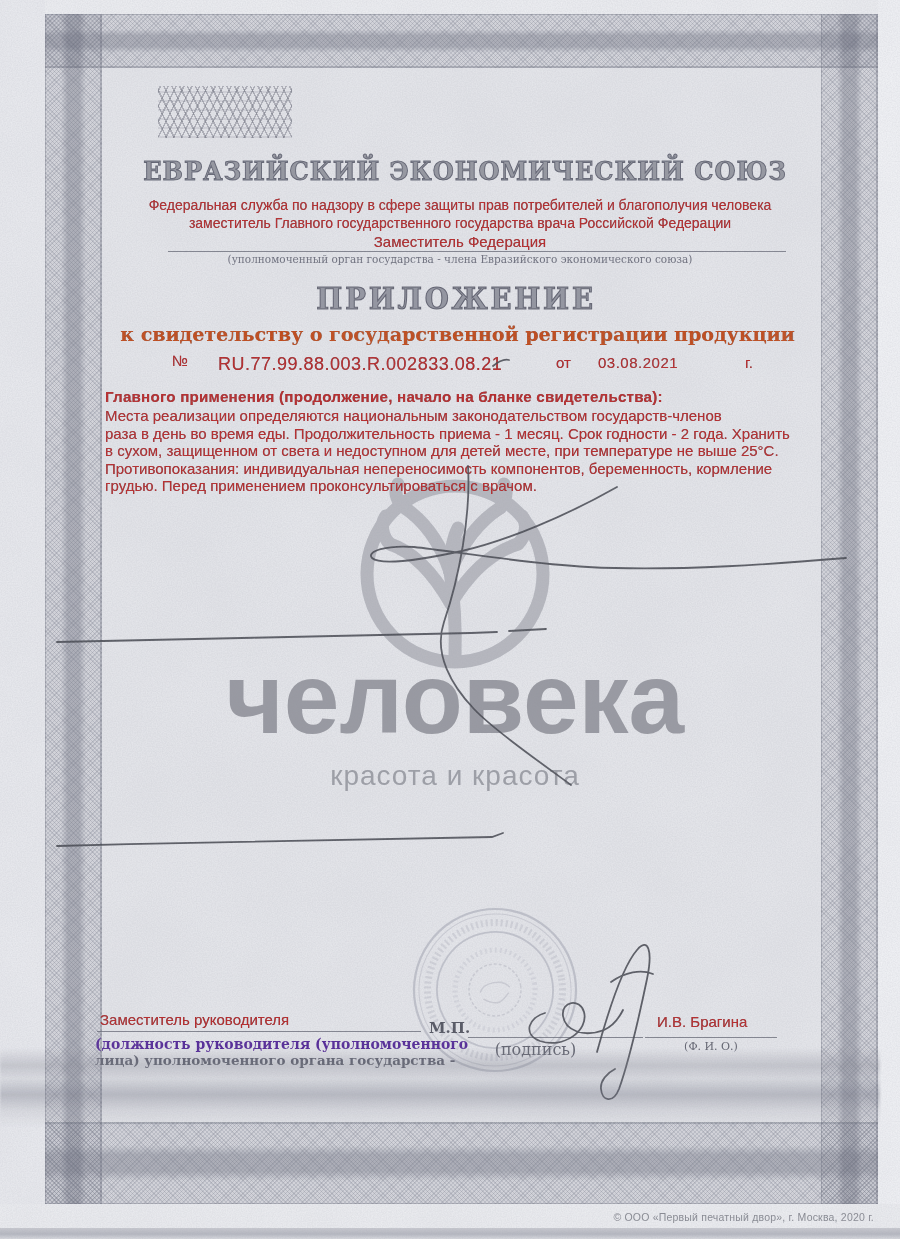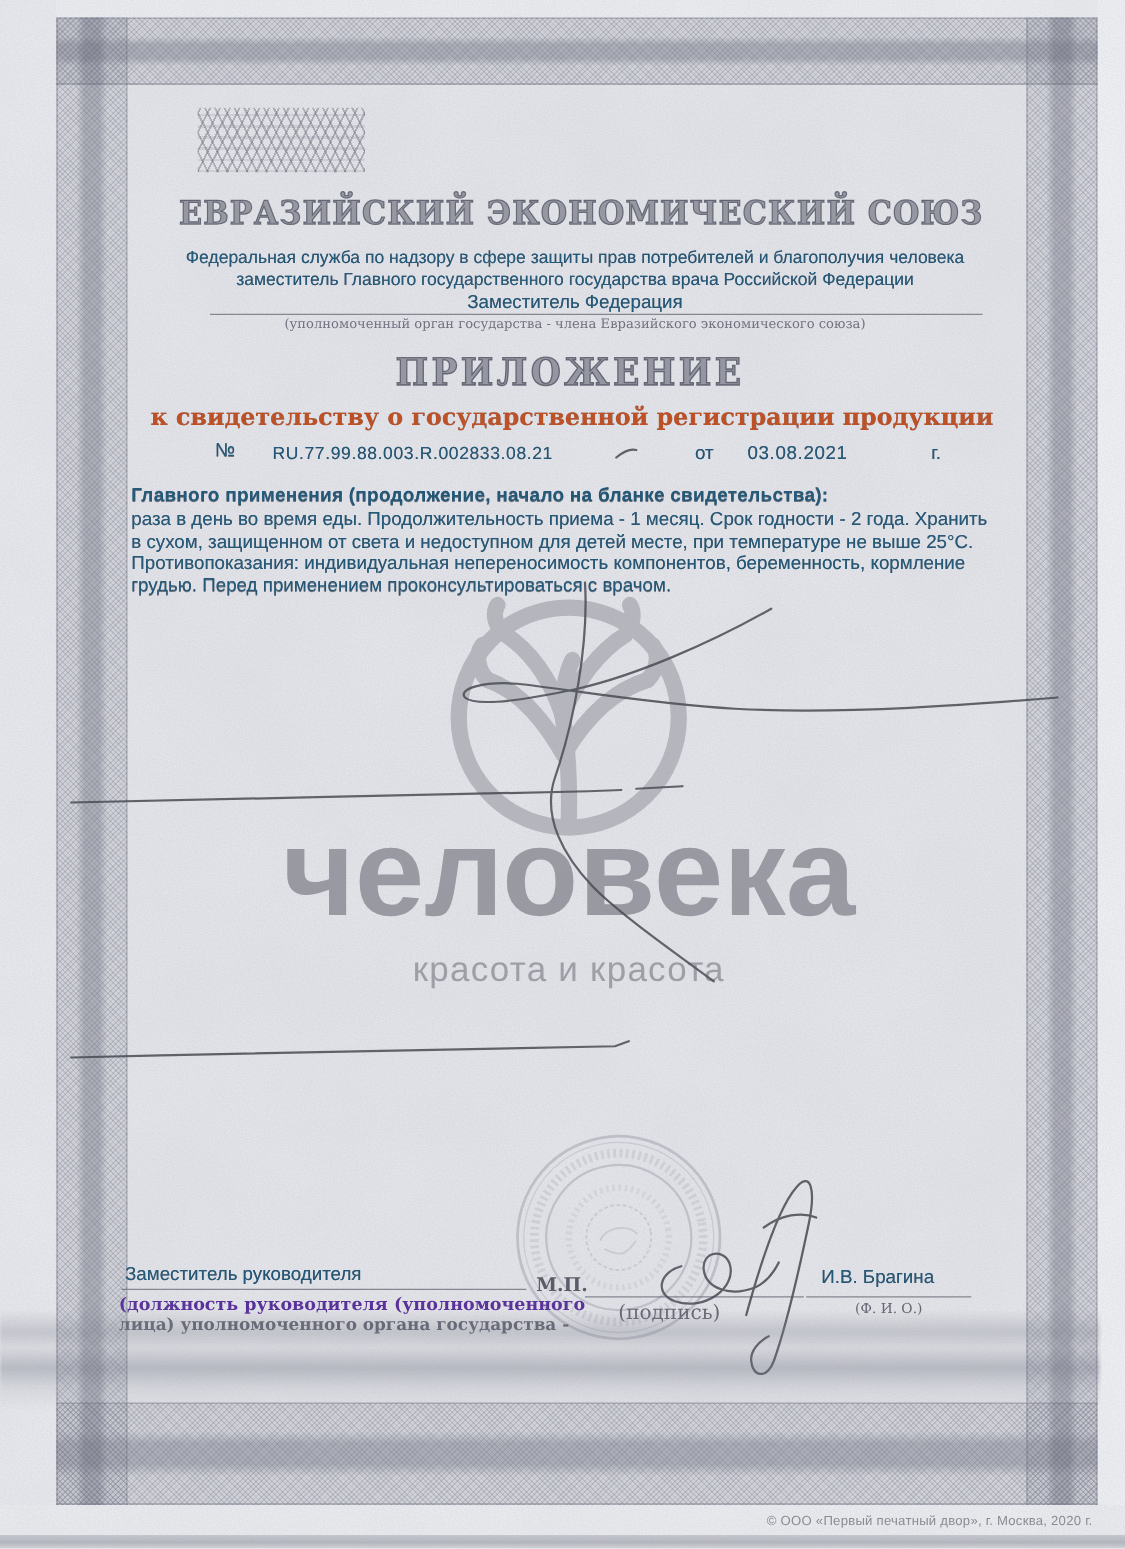--- a/index.html
+++ b/index.html
@@ -1,19 +1,19 @@
 <!DOCTYPE html>
 <html><head>
 <meta charset="utf-8">
 <style>
   html,body{margin:0;padding:0;background:#ffffff}
   .page{position:relative;width:900px;height:1239px;background:#e9eaee;overflow:hidden;
         font-family:"Liberation Sans",sans-serif}
   .abs{position:absolute}
-  .txt{color:#0c4a6e;text-shadow:0 .2px .4px rgba(84,86,95,.85)}
+  .txt{color:#b91c1c;text-shadow:0 .2px .4px rgba(84,86,95,.85)}
   .ctr{text-align:center}
   .nowrap{white-space:nowrap}
 
   
   .edge-top{left:0;top:0;width:900px;height:14px;background:#f1f2f5}
   .edge-left{left:0;top:0;width:45px;height:1239px;background:#edeef2}
   .edge-right{left:878px;top:0;width:22px;height:1239px;background:#f5f6f9}
   .edge-bottom{left:0;top:1204px;width:900px;height:35px;background:#f0f1f4}
   .scan-bar{left:0;top:1228px;width:900px;height:11px;
             background:linear-gradient(180deg,#cbccd2,#b6b8c1 55%,#dcdde2)}
@@ -54,21 +54,21 @@
   .crule{left:168px;top:251px;width:618px}
   .cnote{left:70px;top:253px;width:780px;font-family:"DejaVu Serif",serif;font-size:10.5px;color:#666876}
 
   .prilo{left:100px;top:281px;width:712px;font-family:"DejaVu Serif",serif;font-weight:bold;
          font-size:30px;letter-spacing:3px;color:rgba(66,68,84,.52);
          -webkit-text-stroke:1.1px rgba(60,62,78,.78);transform:scaleX(.92)}
   .subt{left:100px;top:323px;width:715px;font-family:"DejaVu Serif",serif;font-weight:bold;
         font-size:19px;color:#c2410c;text-shadow:.3px .3px .5px rgba(79,81,94,.7)}
 
   .no-sign{left:172px;top:352px;font-size:15px}
-  .no-val{left:218px;top:354px;font-size:14px;letter-spacing:.5px}
+  .no-val{left:218px;top:354px;font-size:18px;letter-spacing:.5px}
   .from-label{left:556px;top:354px;font-size:15px}
   .date{left:598px;top:354px;font-size:15px;letter-spacing:.5px}
   .ysuf{left:745px;top:354px;font-size:15px}
 
   .sect{left:105px;top:388px;font-size:15.2px;font-weight:bold;letter-spacing:.2px}
   .para{left:105px;top:407px;width:710px;font-size:15px;line-height:17.6px}
 
   .rule{background:rgba(90,92,105,.75);height:1px}
 
   
@@ -158,20 +158,21 @@
   <div class="abs ctr subt nowrap">к свидетельству о государственной регистрации продукции</div>
 
   <span class="abs txt no-sign">№</span>
   <span class="abs txt no-val nowrap">RU.77.99.88.003.R.002833.08.21</span>
   <span class="abs txt from-label">от</span>
   <span class="abs txt date nowrap">03.08.2021</span>
   <span class="abs txt ysuf">г.</span>
 
   <div class="abs txt sect nowrap">Главного применения (продолжение, начало на бланке свидетельства):</div>
   <div class="abs txt para">
+    <div class="nowrap">Места реализации определяются национальным законодательством государств-членов</div>
     <div class="nowrap">раза в день во время еды. Продолжительность приема - 1 месяц. Срок годности - 2 года. Хранить</div>
     <div class="nowrap">в сухом, защищенном от света и недоступном для детей месте, при температуре не выше 25°С.</div>
     <div class="nowrap">Противопоказания: индивидуальная непереносимость компонентов, беременность, кормление</div>
     <div class="nowrap">грудью. Перед применением проконсультироваться с врачом.</div>
   </div>
 
   <div class="abs txt pos nowrap">Заместитель руководителя</div>
   <div class="abs rule rule1"></div>
   <div class="abs mp">М.П.</div>
   <div class="abs rule rule2"></div>

